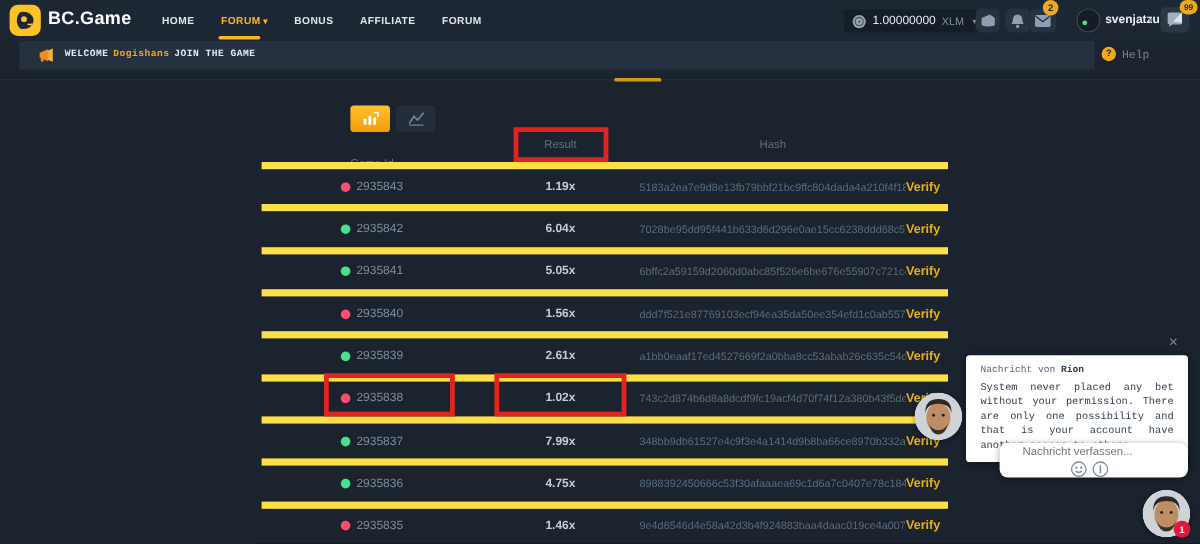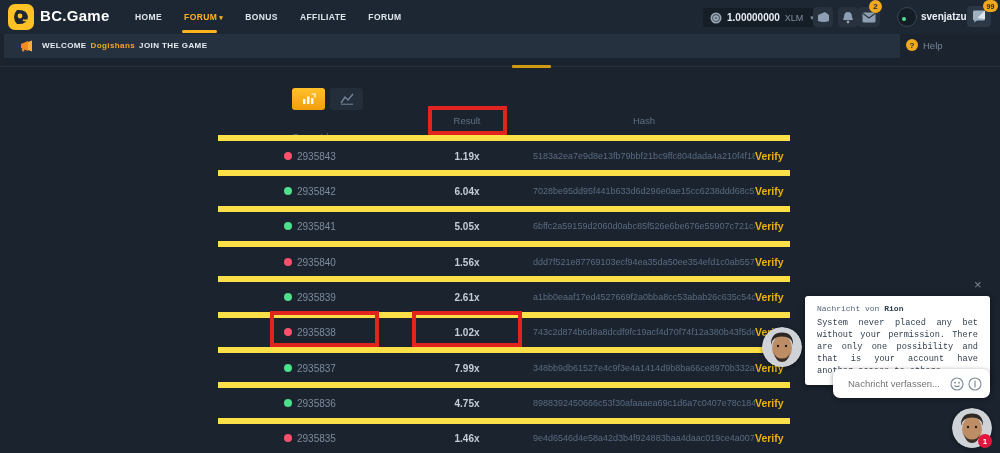--- a/index.html
+++ b/index.html
@@ -11,33 +11,33 @@
   .logo{position:absolute;left:8px;top:4px;width:26px;height:26px;border-radius:7px;
     background:#ffc226;display:flex;align-items:center;justify-content:center;cursor:pointer;}
   .brand{position:absolute;left:40px;top:7px;font-size:15px;font-weight:bold;color:#fff;letter-spacing:.3px;cursor:pointer;}
   .nav{position:absolute;left:135px;top:0;height:34px;display:flex;align-items:center;gap:22px;}
   .nav-item{position:relative;font-size:8.5px;font-weight:bold;color:#dfe6ee;letter-spacing:.4px;cursor:pointer;}
   .nav-item.active{color:#ffb41e;}
   .nav-item.active::after{content:"";position:absolute;left:-2px;right:6px;bottom:-11px;height:3px;background:#ffb41e;border-radius:2px;}
   .caret{font-size:7px;color:inherit;margin-left:2px;}
   .balance-pill{position:absolute;left:703px;top:8px;height:19px;background:#151d27;border-radius:3px;
     display:flex;align-items:center;padding:0 7px;gap:5px;cursor:pointer;}
-  .bal-val{font-size:10px;font-weight:bold;color:#e8edf3;}
+  .bal-val{font-size:10px;font-weight:normal;color:#e8edf3;}
   .bal-cur{font-size:9px;font-weight:normal;color:#8290a2;}
   .icon-btn{position:absolute;top:7px;width:20px;height:20px;border-radius:4px;background:#28323e;
     display:flex;align-items:center;justify-content:center;cursor:pointer;}
   .badge{position:absolute;border-radius:8px;background:#f0a81c;color:#1d2733;font-weight:bold;
     display:flex;align-items:center;justify-content:center;z-index:3;}
   .tb-avatar{position:absolute;left:897px;top:7px;width:20px;height:20px;border-radius:50%;
     background:#141c25;border:1.5px solid #3a4756;box-sizing:border-box;cursor:pointer;}
   .tb-avatar i{position:absolute;left:4px;bottom:5px;width:4px;height:4px;border-radius:50%;background:#4ce08b;}
   .tb-name{position:absolute;left:921px;top:11px;font-size:10px;font-weight:bold;color:#eef2f7;cursor:pointer;}
   .tb-caret{position:absolute;left:957px;top:13px;font-size:7px;color:#8290a2;}
   
-  .banner{position:absolute;top:34px;left:4px;width:896px;height:24px;background:#263140;z-index:18;}
+  .banner{position:absolute;top:34px;left:16px;width:896px;height:24px;background:#263140;z-index:18;font-family:Liberation Mono, monospace;}
   .banner-text{position:absolute;left:38px;top:7px;font-size:8px;font-weight:bold;letter-spacing:.4px;color:#e6ebf1;}
   .banner-text b{color:#f0a81c;margin:0 4px;font-weight:bold;}
   .help{position:absolute;left:902px;top:5px;display:flex;align-items:center;gap:5px;cursor:pointer;}
   .help-circle{width:12px;height:12px;border-radius:50%;background:#f0a81c;color:#263140;
     font-size:8px;font-weight:bold;display:flex;align-items:center;justify-content:center;}
   .help-label{font-size:9.5px;color:#78879a;}
   
   .main-divider{position:absolute;top:66px;left:0;width:1000px;height:1px;background:#27313d;}
   .tab-indicator{position:absolute;top:65px;left:512px;width:39px;height:3px;background:#cf9a12;border-radius:1px;}
   .toggle-group{position:absolute;left:292px;top:88px;display:flex;gap:5px;}
@@ -72,21 +72,21 @@
   .chat-title{font-size:8px;color:#55657a;}
   .chat-title b{color:#2e3c4d;}
   .chat-msg{font-size:8.6px;color:#33414f;line-height:1.4;text-align:justify;margin-top:4px;}
   .avatar{position:absolute;width:40px;height:40px;border-radius:50%;overflow:hidden;z-index:39;
     box-shadow:0 1px 4px rgba(0,0,0,.4);}
   .avatar-sender{left:762px;top:327px;}
   .avatar-user{left:952px;top:408px;cursor:pointer;}
   .user-badge{position:absolute;left:978px;top:434px;width:14px;height:14px;border-radius:50%;background:#e3173e;
     color:#fff;font-size:8px;font-weight:bold;display:flex;align-items:center;justify-content:center;z-index:41;}
   .chat-input{position:absolute;left:833px;top:369px;width:157px;height:29px;background:#fff;border-radius:7px;
-    box-shadow:0 1px 5px rgba(0,0,0,.4);display:flex;align-items:center;z-index:38;}
+    box-shadow:0 1px 5px rgba(0,0,0,.4);display:flex;align-items:center;z-index:38;flex-direction:column;}
   .chat-input input{border:none;outline:none;background:transparent;flex:1;min-width:0;
     font-size:9.5px;color:#333;padding-left:15px;font-family:"Liberation Sans",sans-serif;}
   .ci-icons{display:flex;gap:4px;padding-right:8px;}
 </style>
 </head>
 <body>
 
 <div class="screen">
 
   <header class="topnav">

